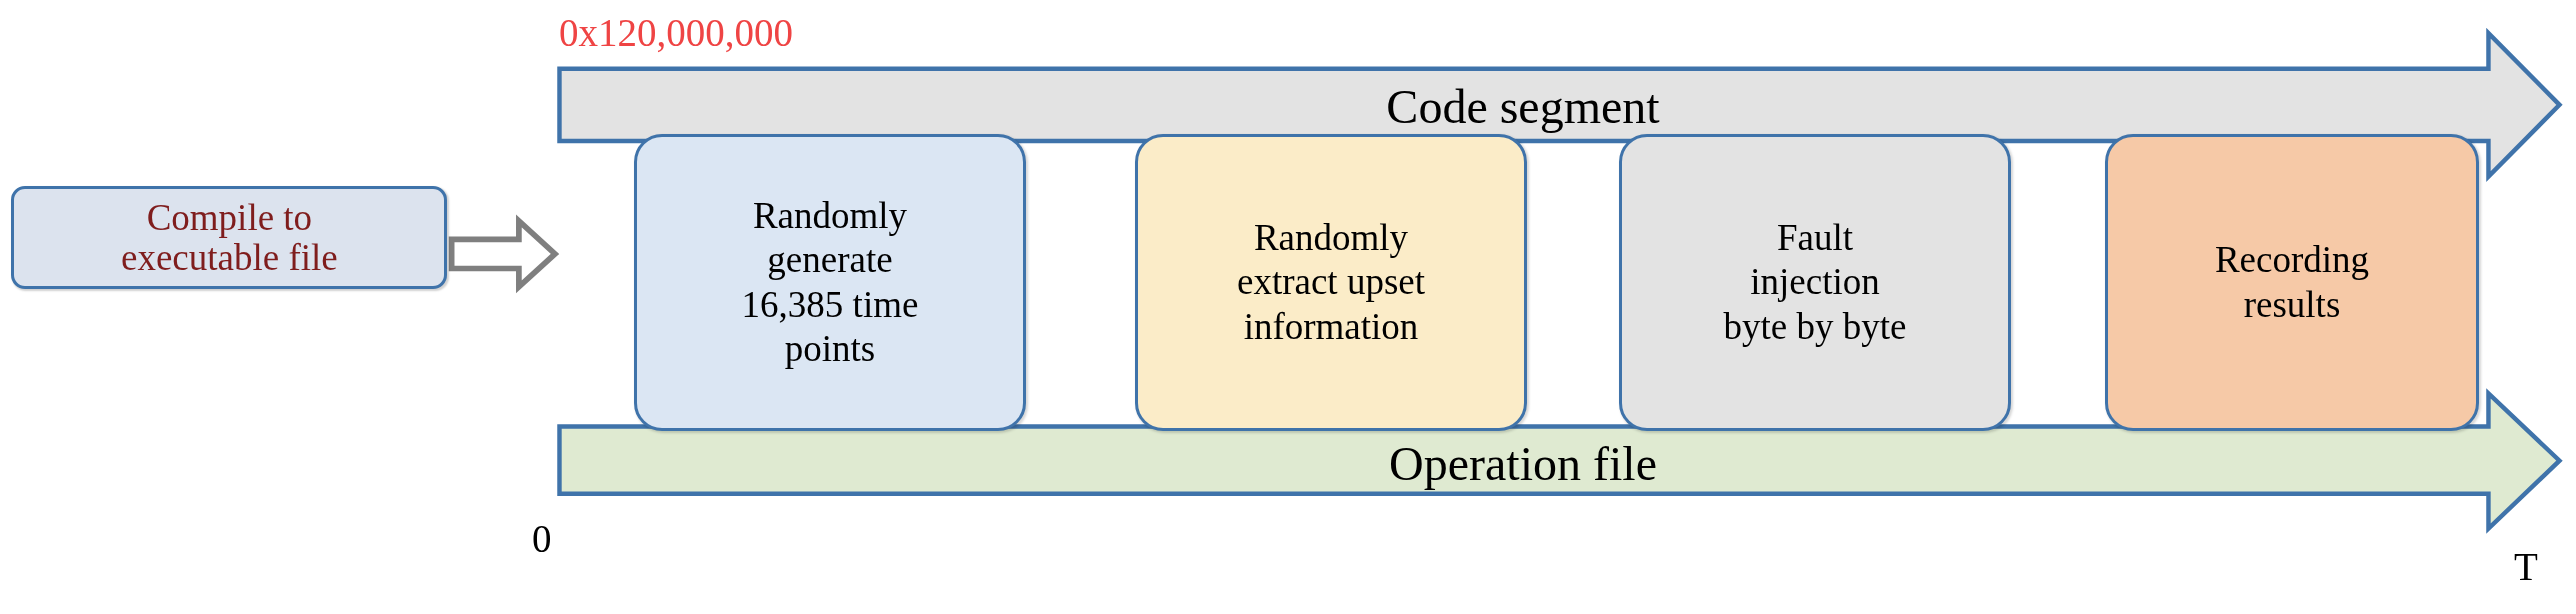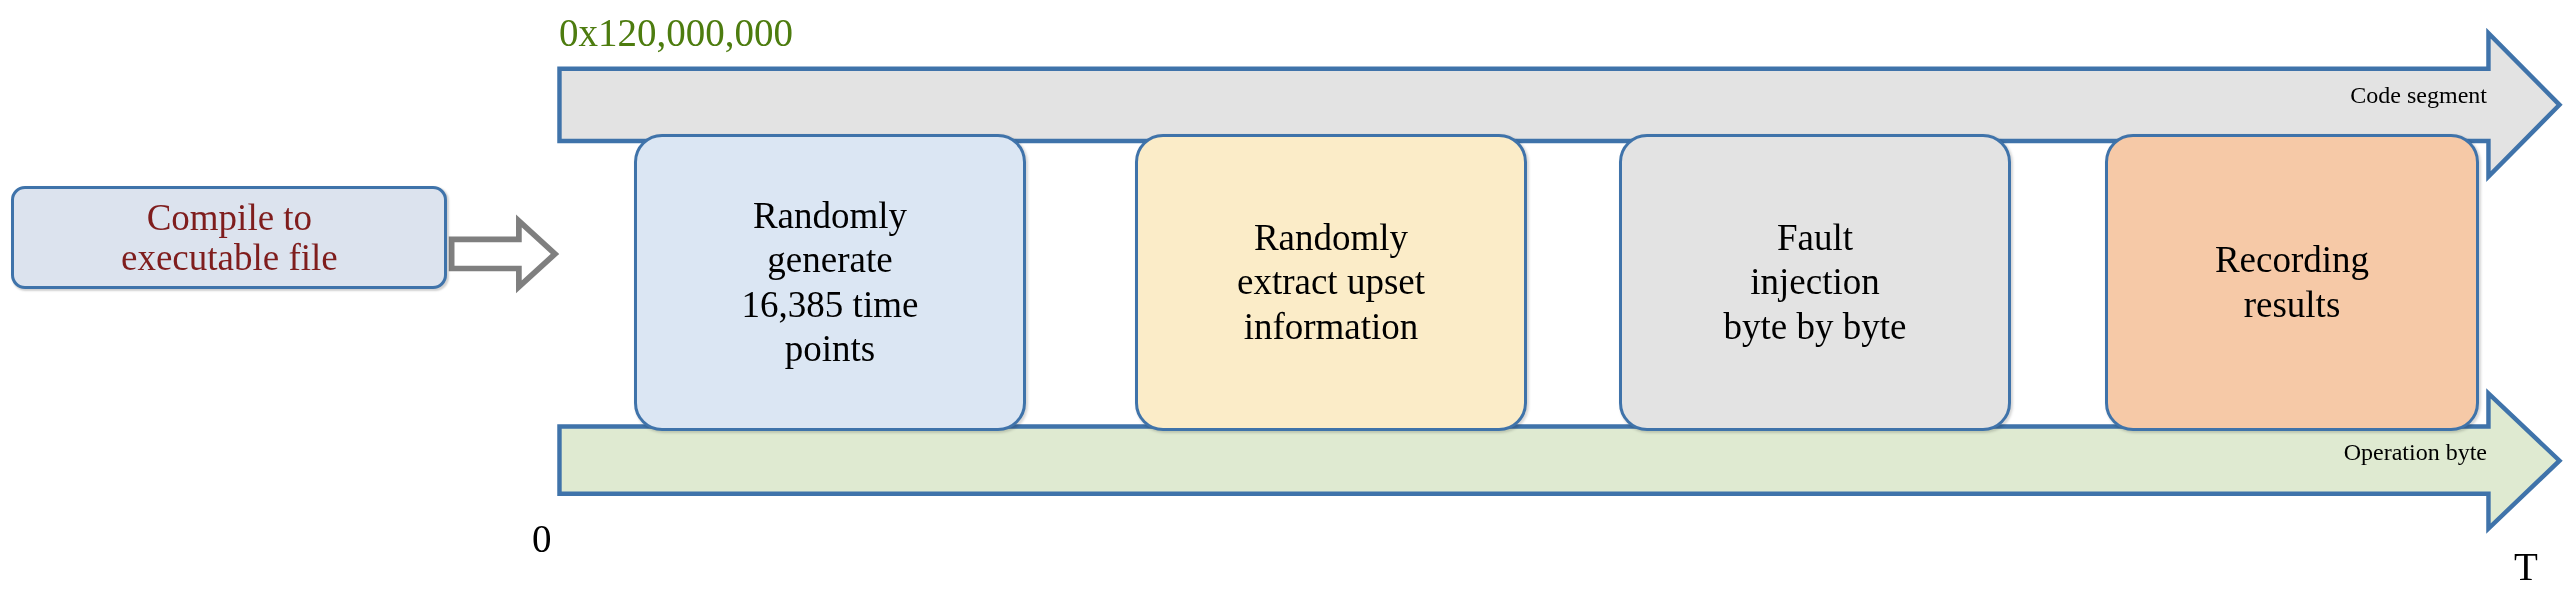--- a/index.html
+++ b/index.html
@@ -17,21 +17,21 @@
     height: 615px;
     background: #ffffff;
     overflow: hidden;
   }
 
   
   .addr-label {
     position: absolute;
     font-size: 39px;
     line-height: 1;
-    color: #4d7c0f;
+    color: #ef4444;
     white-space: nowrap;
     letter-spacing: 0px;
     font-family: Liberation Serif, serif;
   }
   #addr-start { left: 559px; top: 12.7px; }
   #addr-end   { left: 2482px; top: 12.7px; transform: translateX(-100%); }
 
   
   .axis-label {
     position: absolute;
@@ -48,25 +48,25 @@
     position: absolute;
     left: 0;
     top: 0;
     width: 2576px;
     height: 615px;
     pointer-events: none;
   }
 
   .banner-text {
     position: absolute;
-    font-size: 24px;
+    font-size: 48px;
     line-height: 1;
     color: #000000;
     white-space: nowrap;
-    text-align: right;
+    text-align: center;
   }
   #code-segment-text {
     left: 559px;
     width: 1928px;
     top: 83px;
   }
   #operation-duty-text {
     left: 559px;
     width: 1928px;
     top: 440px;
@@ -132,21 +132,21 @@
 
     <polygon points="882,108 3923,108 3923,52 4035,165 3923,278 3923,222 882,222" fill="#e3e3e3" stroke="#3f73aa" stroke-width="7" stroke-linejoin="miter"></polygon>
 
     <polygon points="882,672 3923,672 3923,620 4035,726 3923,833 3923,778 882,778" fill="#dfead1" stroke="#3f73aa" stroke-width="7" stroke-linejoin="miter"></polygon>
 
     <polygon points="712,377 818,377 818,348 875,400 818,452 818,423 712,423" fill="#ffffff" stroke="#7f7f7f" stroke-width="9" stroke-linejoin="miter"></polygon>
   </svg>
 
   <div class="banner-text" id="code-segment-text">Code segment</div>
 
-  <div class="banner-text" id="operation-duty-text">Operation byte</div>
+  <div class="banner-text" id="operation-duty-text">Operation file</div>
 
   <div id="compile-box">
     <div class="box-text">Compile to<br>executable file</div>
   </div>
 
   <div class="proc-box" id="proc-box-0">
     <div class="box-text">Randomly<br>generate<br>16,385 time<br>points</div>
   </div>
 
   <div class="proc-box" id="proc-box-1">

